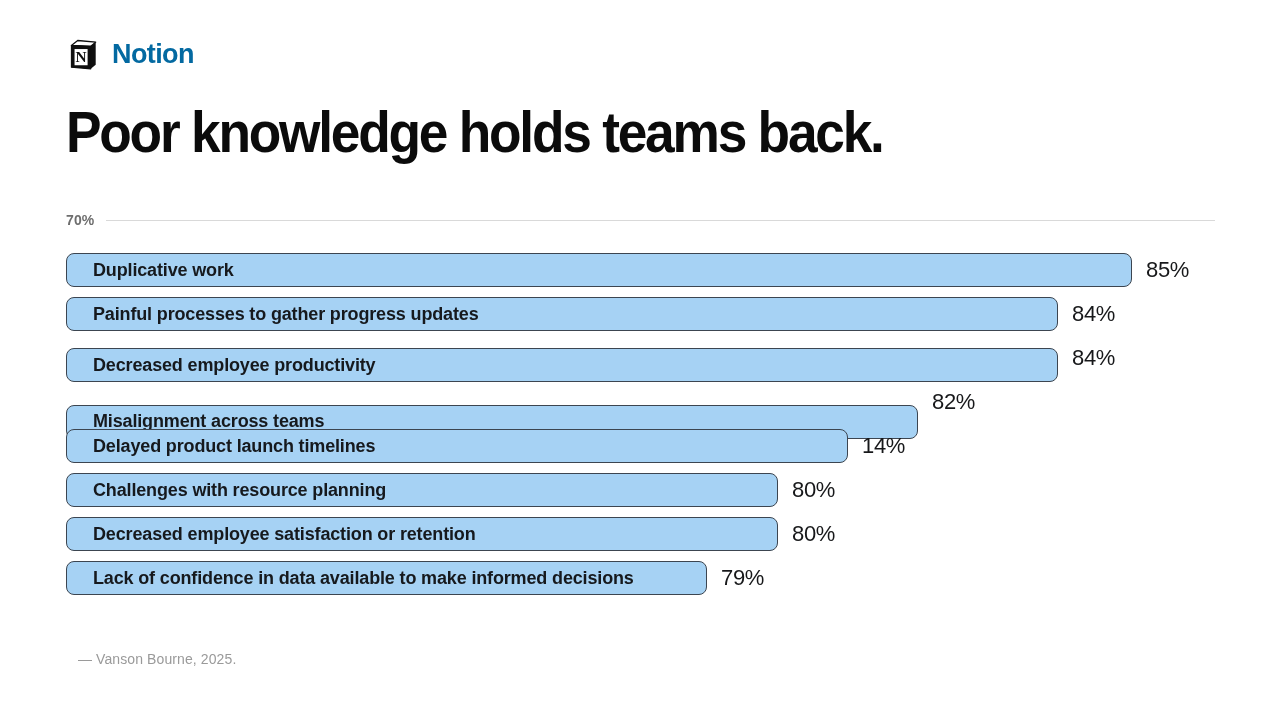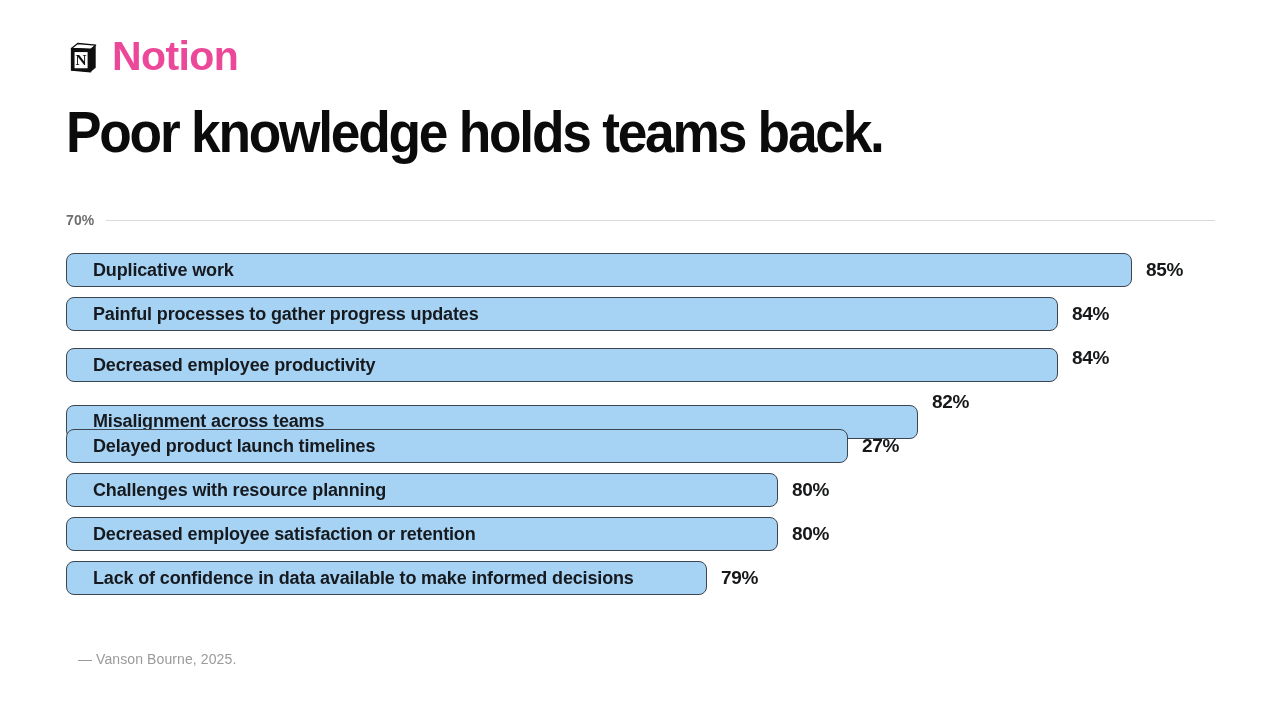--- a/index.html
+++ b/index.html
@@ -24,24 +24,24 @@
     display: flex;
     align-items: center;
     gap: 10px;
   }
   .brand-mark {
     width: 36px;
     height: 36px;
     display: block;
   }
   .brand-name {
-    font-size: 41px;
+    font-size: 27px;
     font-weight: 700;
     letter-spacing: -0.6px;
-    color: #ec4899;
+    color: #0369a1;
     line-height: 1;
     font-family: "Liberation Sans", sans-serif;
   }
 
   
   .headline {
     position: absolute;
     left: 66px;
     top: 101px;
     font-size: 57px;
@@ -109,22 +109,22 @@
   }
   .bar-label {
     font-size: 18px;
     font-weight: 700;
     color: #16191d;
     letter-spacing: -0.15px;
     padding-left: 26px;
     white-space: nowrap;
   }
   .bar-value {
-    font-size: 19px;
-    font-weight: 700;
+    font-size: 22px;
+    font-weight: 400;
     color: #17181a;
     letter-spacing: -0.3px;
     margin-left: 14px;
     white-space: nowrap;
     flex: 0 0 auto;
   }
 
   
   .source-note {
     position: absolute;
@@ -181,21 +181,21 @@
       <div class="bar-row">
         <div class="bar" style="width: 852px; margin-top: 39px;">
           <span class="bar-label">Misalignment across teams</span>
         </div>
         <span class="bar-value">82%</span>
       </div>
       <div class="bar-row">
         <div class="bar" style="width: 782px;">
           <span class="bar-label">Delayed product launch timelines</span>
         </div>
-        <span class="bar-value">27%</span>
+        <span class="bar-value">14%</span>
       </div>
       <div class="bar-row">
         <div class="bar" style="width: 712px;">
           <span class="bar-label">Challenges with resource planning</span>
         </div>
         <span class="bar-value">80%</span>
       </div>
       <div class="bar-row">
         <div class="bar" style="width: 712px;">
           <span class="bar-label">Decreased employee satisfaction or retention</span>

